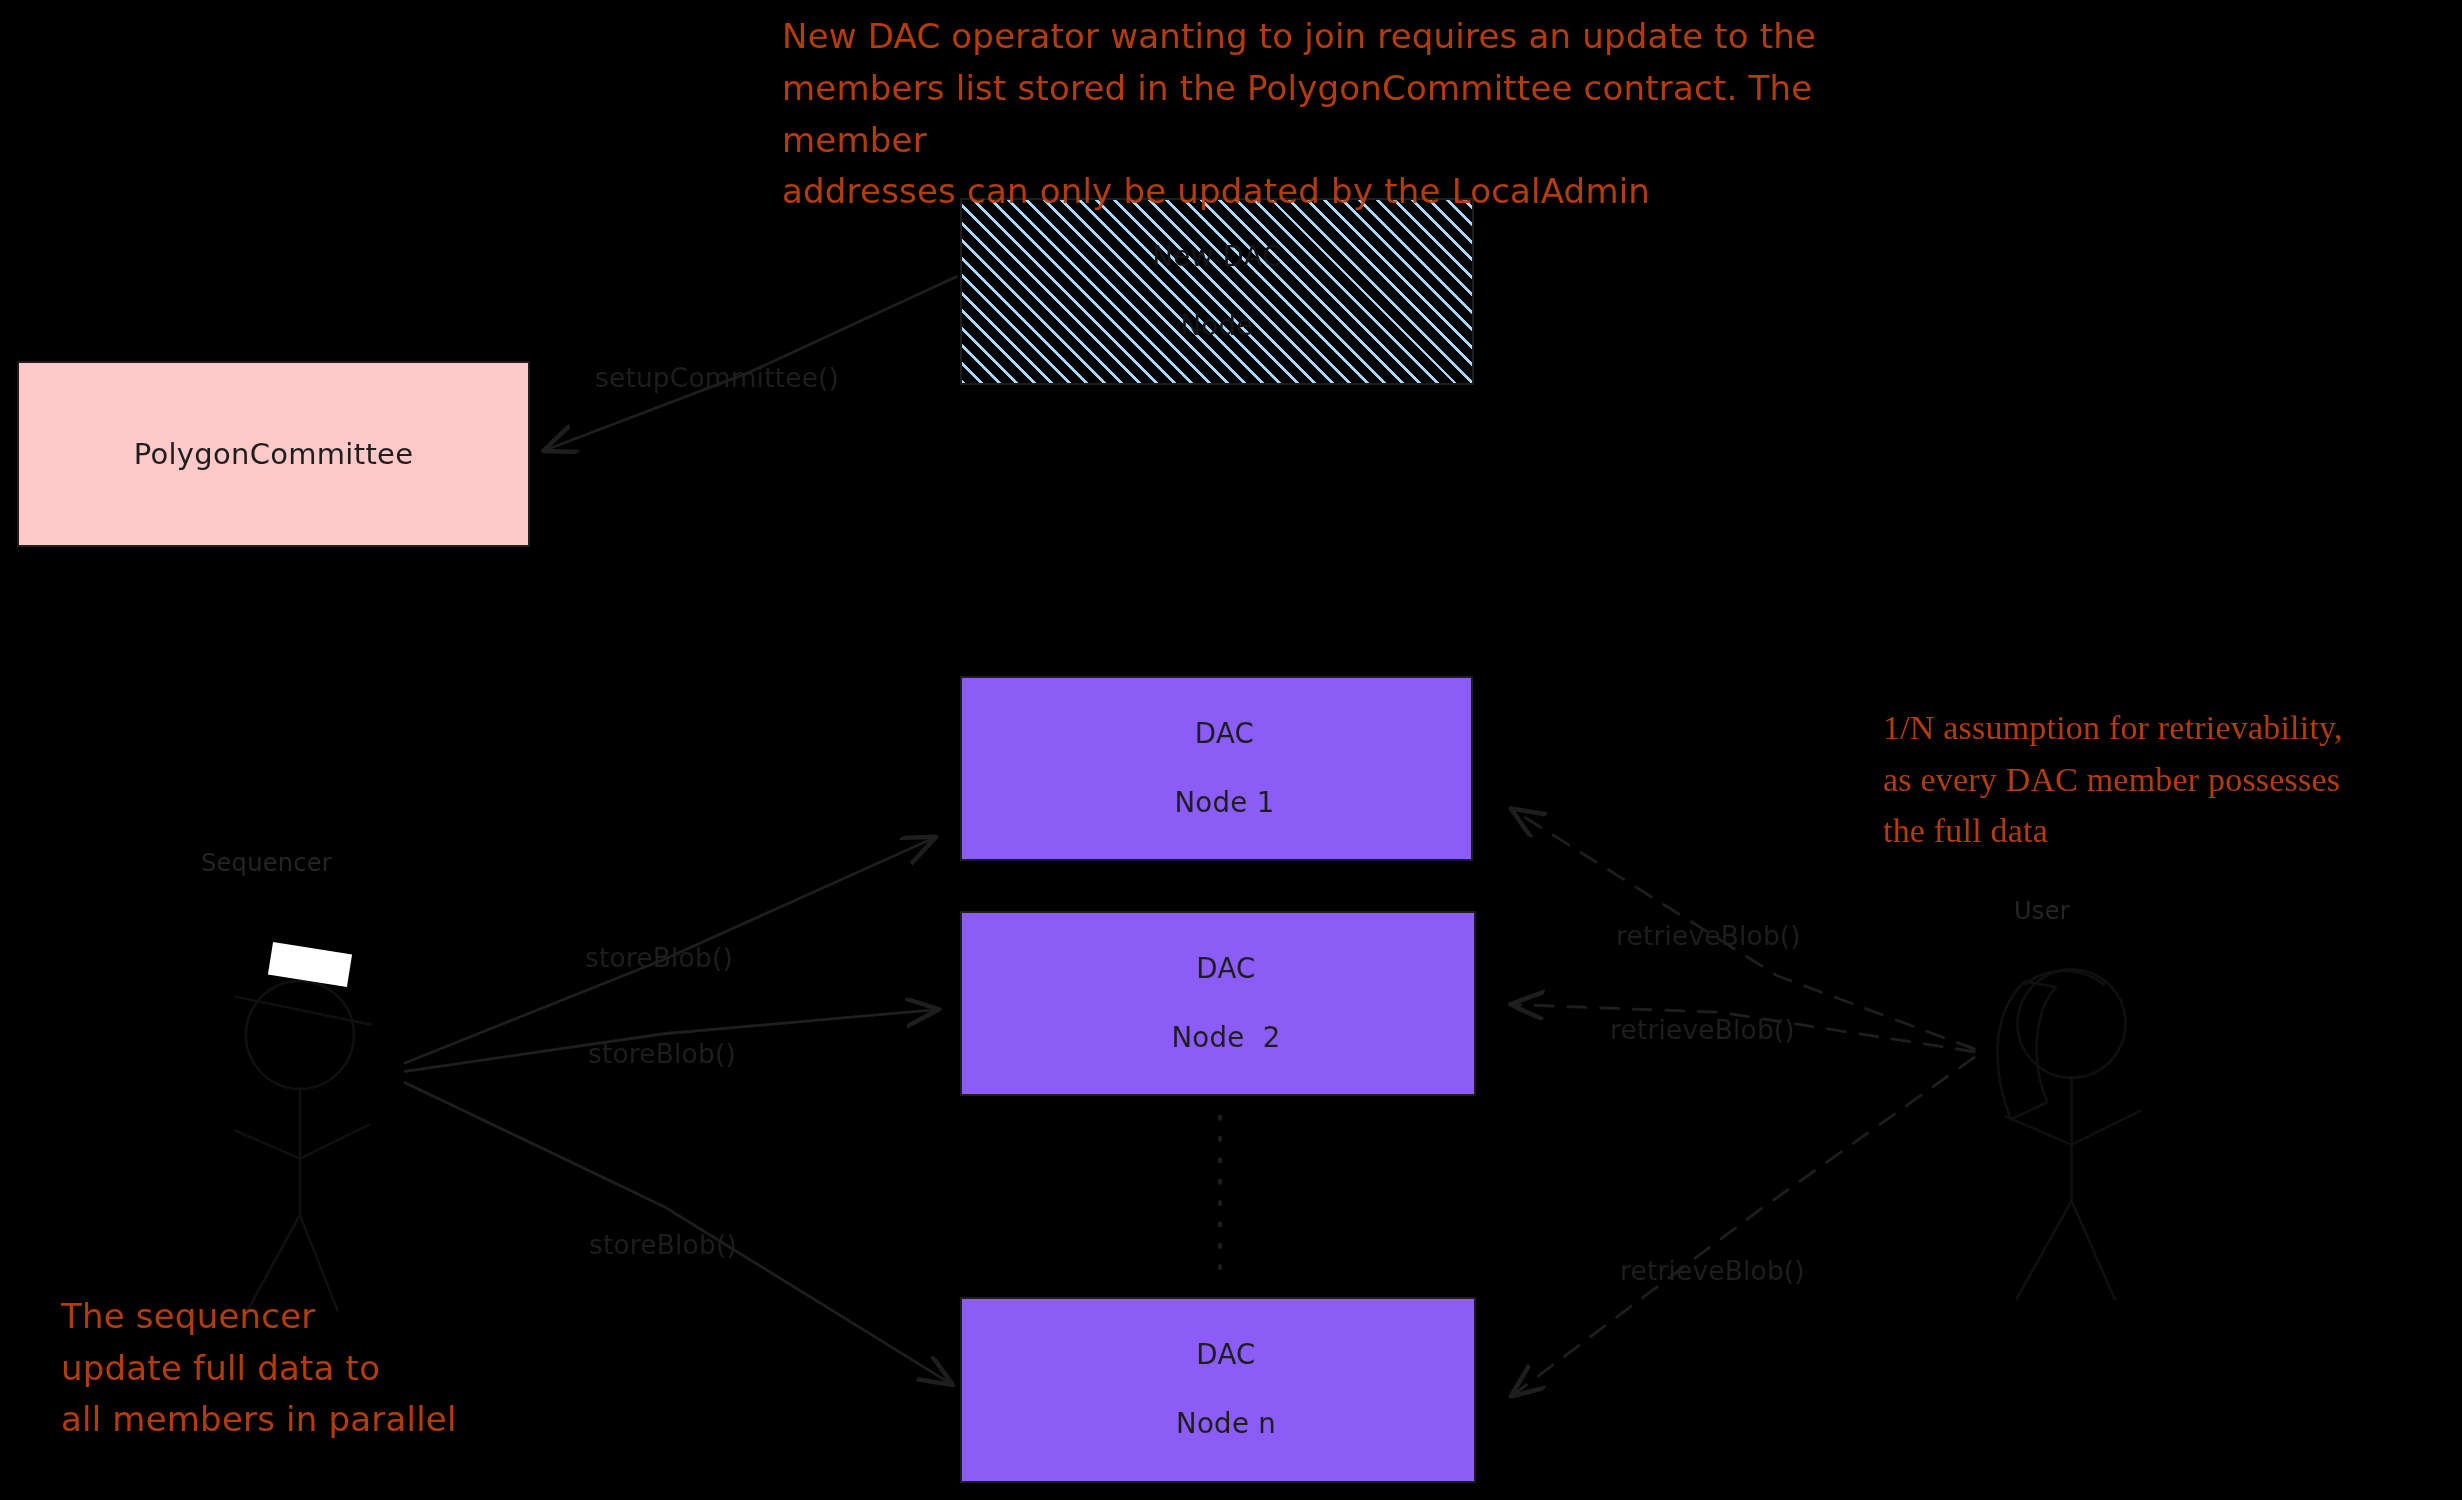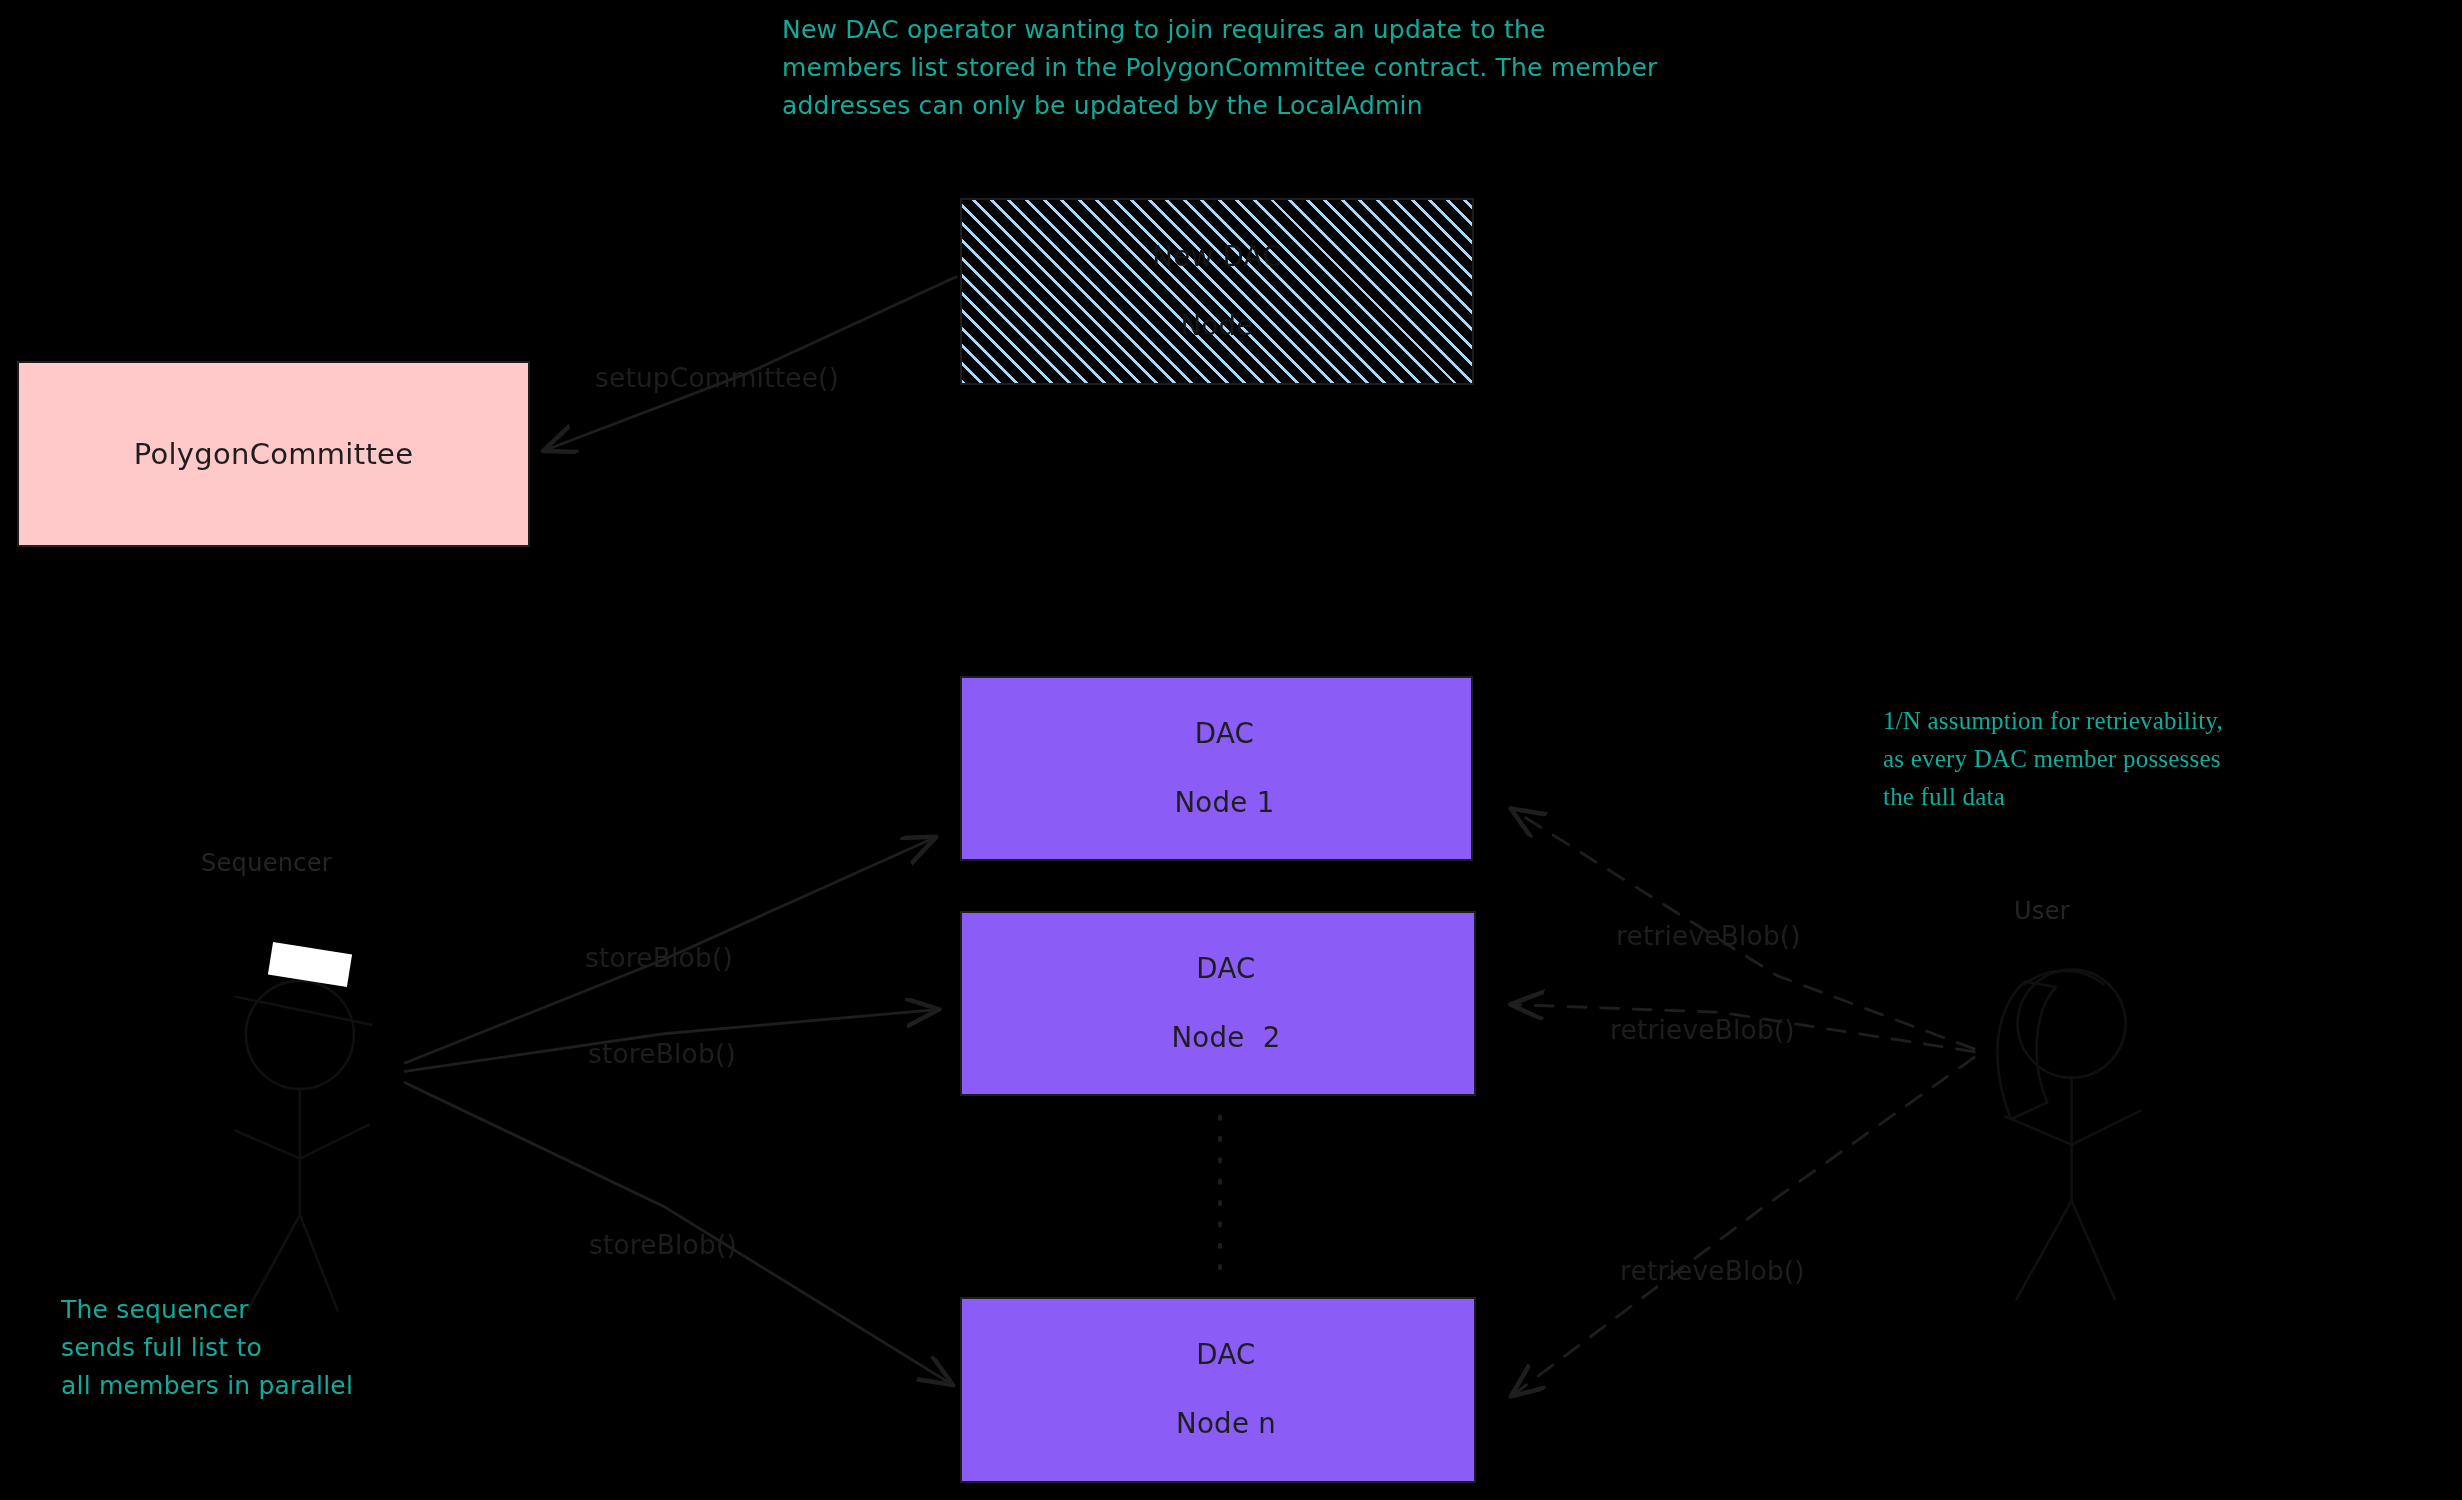--- a/index.html
+++ b/index.html
@@ -56,23 +56,23 @@
       #a5d8ff 0px,
       #a5d8ff 2.8px,
       rgba(0,0,0,0) 2.8px,
       rgba(0,0,0,0) 12.4px
     );
     color: #151515;
   }
 
   .annot {
     position: absolute;
-    color: #14b8a6;
-    font-family: "DejaVu Sans", sans-serif;
-    font-size: 25px;
+    color: #c2410c;
+    font-family: "DejaVu Sans", sans-serif;
+    font-size: 34px;
     line-height: 1.52;
     letter-spacing: 0.2px;
     white-space: pre-line;
     opacity: 0.93;
   }
 
   .edge-label {
     position: absolute;
     color: #1e1e1e;
     font-family: "DejaVu Sans", sans-serif;
@@ -207,17 +207,17 @@
 
   <div class="annot" style="left:782px; top:11.3px; width:1159px;">New DAC operator wanting to join requires an update to the
 members list stored in the PolygonCommittee contract. The member
 addresses can only be updated by the LocalAdmin</div>
 
   <div class="annot" style="left:1883px; top:702px; width:568px;font-family:Liberation Serif, serif;">1/N assumption for retrievability,
 as every DAC member possesses
 the full data</div>
 
   <div class="annot" style="left:61px; top:1291px; width:428px;">The sequencer
-sends full list to
+update full data to
 all members in parallel</div>
 
 </div>
 
 
 </body></html>

